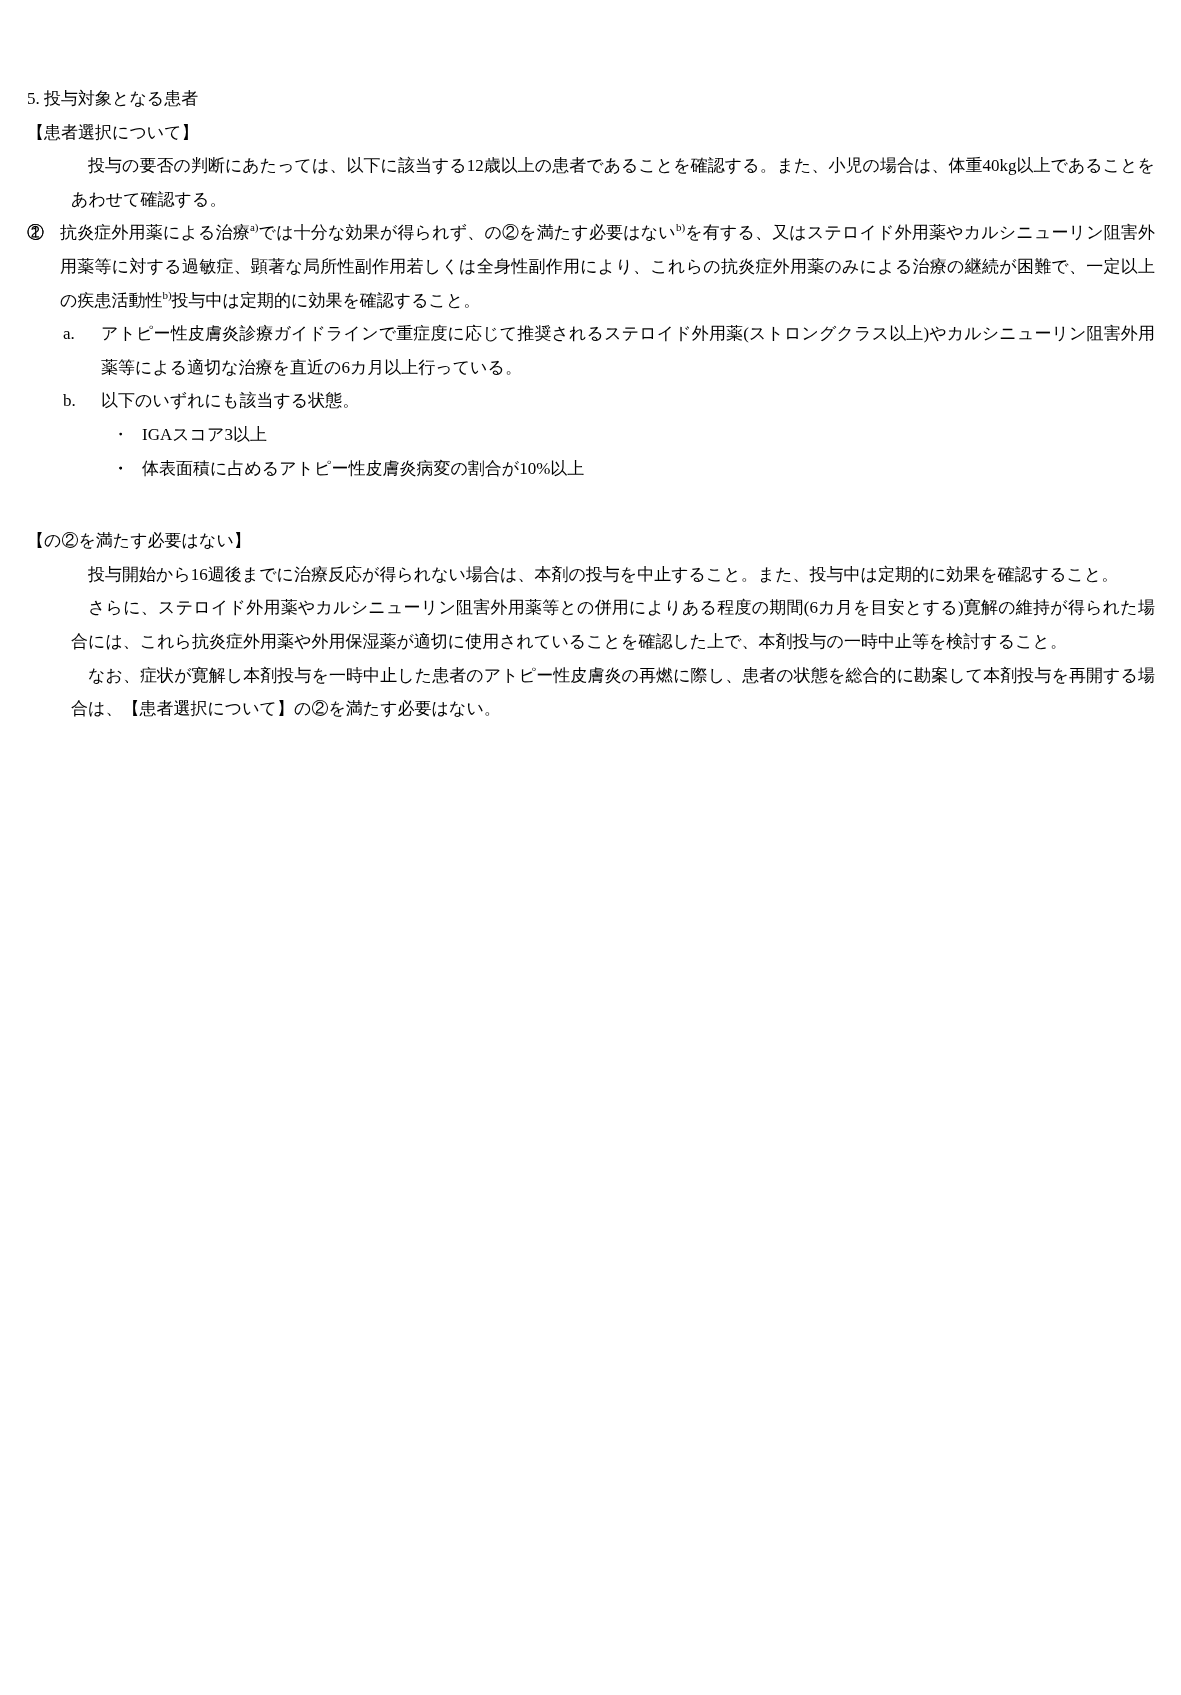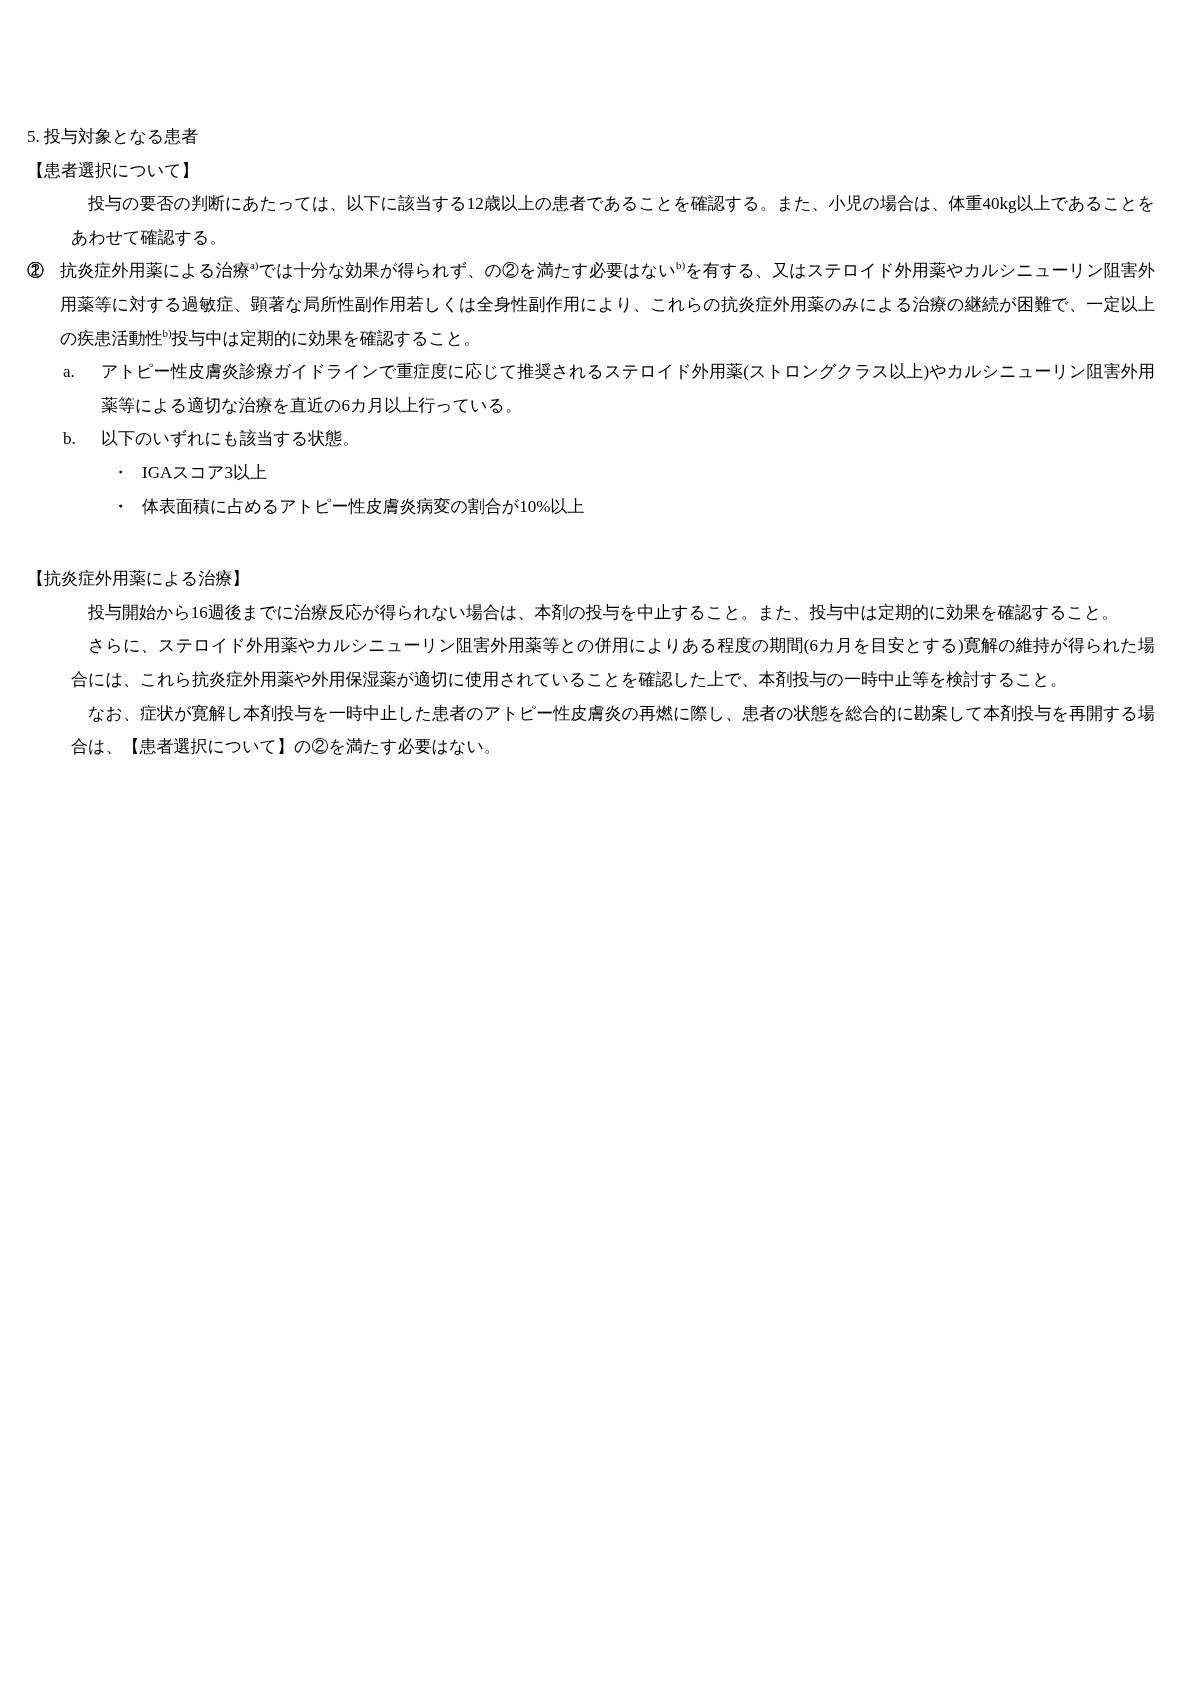--- a/index.html
+++ b/index.html
@@ -13,21 +13,21 @@
     overflow: hidden;
     color: #000000;
     font-family: "Liberation Serif", "DejaVu Serif", serif;
     font-size: 17px;
     line-height: 33.6px;
   }
   .page {
     box-sizing: border-box;
     width: 1181px;
     height: 1695px;
-    padding: 120px 26px 0 27px;
+    padding: 82px 26px 0 27px;
     background: #ffffff;
   }
   .para {
     margin: 0;
     text-align: justify;
     text-justify: inter-ideograph;
   }
   .indent1 {
     text-indent: 1em;
     margin-left: 44px;
@@ -111,21 +111,21 @@
 
   <div class="bullet-item">
     <span class="marker">・</span>
   </div>
 
   <div class="bullet-item">
     <span class="marker">・</span>
     <span>体表面積に占めるアトピー性皮膚炎病変の割合が10%以上</span>
   </div>
 
-  <div class="para section-gap">【抗炎症外用薬による治療】</div>
+  <div class="para section-gap">【の②を満たす必要はない】</div>
 
   <p class="para indent1">投与開始から16週後までに治療反応が得られない場合は、本剤の投与を中止すること。また、投与中は定期的に効果を確認すること。</p>
 
   <p class="para indent1">さらに、ステロイド外用薬やカルシニューリン阻害外用薬等との併用によりある程度の期間(6カ月を目安とする)寛解の維持が得られた場合には、これら抗炎症外用薬や外用保湿薬が適切に使用されていることを確認した上で、本剤投与の一時中止等を検討すること。</p>
 
   <p class="para indent1">なお、症状が寛解し本剤投与を一時中止した患者のアトピー性皮膚炎の再燃に際し、患者の状態を総合的に勘案して本剤投与を再開する場合は、【患者選択について】の②を満たす必要はない。</p>
 
 </div>
 
 </body></html>

